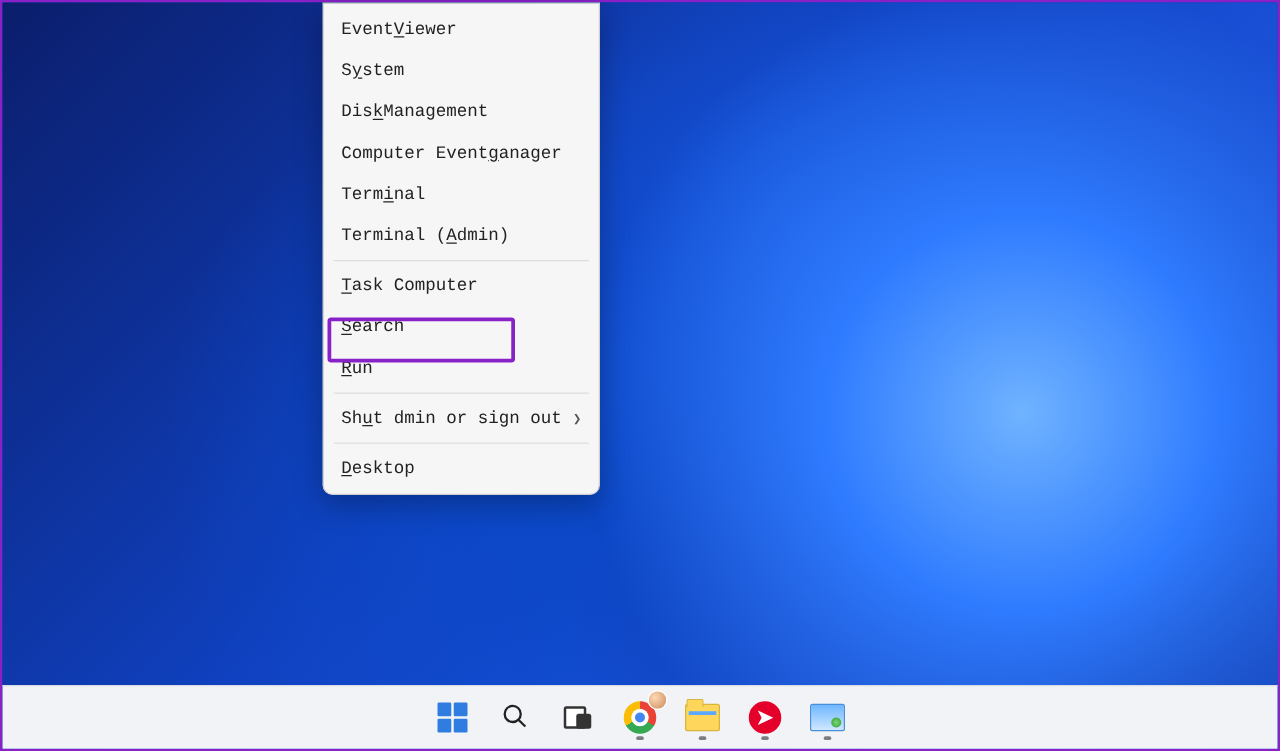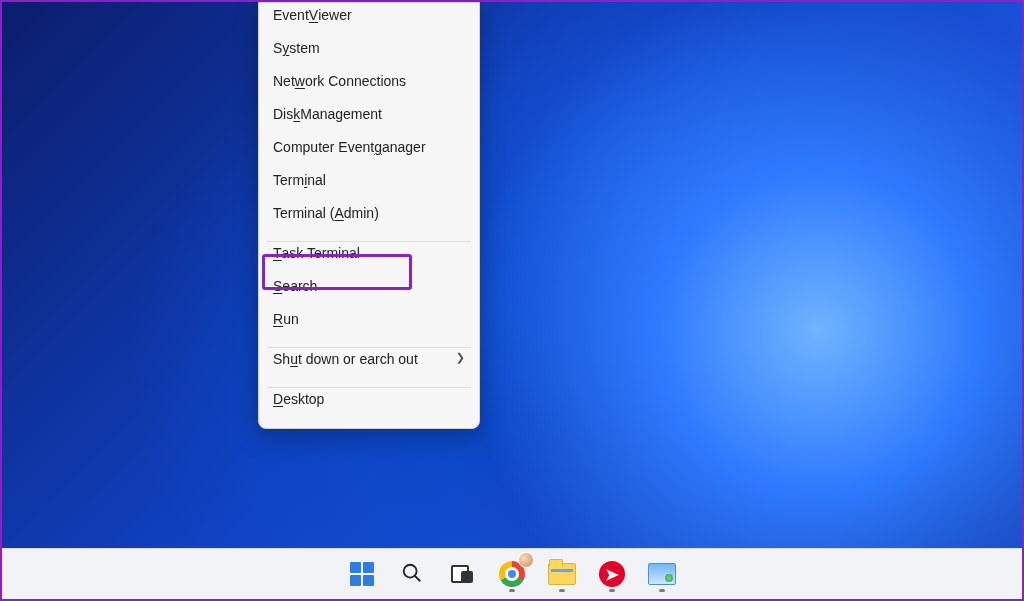--- a/index.html
+++ b/index.html
@@ -8,21 +8,21 @@
   .wallpaper{position:absolute;inset:0;
     background:
       radial-gradient(circle at 80% 55%, #6fb3ff 0%, #2f7bff 18%, rgba(47,123,255,0) 40%),
       radial-gradient(circle at 62% 30%, #1552d6 0%, rgba(21,82,214,0) 35%),
       radial-gradient(circle at 90% 80%, #0b2f99 0%, rgba(11,47,153,0) 45%),
       radial-gradient(circle at 45% 60%, #0a48c8 0%, rgba(10,72,200,0) 50%),
       linear-gradient(135deg,#0b1e6c 0%,#1041c0 45%,#2a6cff 100%);
   }
   
   .menu{position:absolute;left:256px;top:0;width:220px;background:#f6f6f6;border:1px solid #d0d0d0;border-radius:0 0 8px 8px;box-shadow:0 8px 24px rgba(0,0,0,.28);padding:4px 0;}
-  .menu-item{position:relative;display:flex;height:33px;padding:0 14px;cursor:default;color:#222;}
+  .menu-item{position:relative;display:flex;align-items:center;height:33px;padding:0 14px;cursor:default;color:#222;font-family:Liberation Mono, monospace;}
   .menu-item .ul{text-decoration:underline;text-underline-offset:2px;}
   .menu-item .chev{position:absolute;right:14px;color:#555;font-size:11px;}
   .sep{height:1px;background:#ddd;margin:3px 8px;}
   .highlight-box{position:absolute;left:260px;top:252px;width:144px;height:30px;border:3px solid #8921c9;border-radius:3px;pointer-events:none;}
   
   .arrow{position:absolute;left:160px;top:560px;}
   
   .taskbar{position:absolute;left:0;bottom:0;right:0;height:50px;background:#f1f3f6;border-top:1px solid #d9dde3;display:flex;justify-content:center;align-items:center;gap:10px;}
   .tb-btn{width:40px;height:40px;border-radius:6px;display:flex;align-items:center;justify-content:center;position:relative;}
   .tb-running::after{content:"";position:absolute;bottom:2px;left:50%;transform:translateX(-50%);width:6px;height:3px;border-radius:2px;background:#7d7d7d;}
@@ -55,25 +55,20 @@
         <span>Event </span>
         <span class="ul">V</span>
         <span>iewer</span>
       </div>
       <div class="menu-item">
         <span>S</span>
         <span class="ul">y</span>
         <span>stem</span>
       </div>
       <div class="menu-item">
-        <span>Net</span>
-        <span class="ul">w</span>
-        <span>ork Connections</span>
-      </div>
-      <div class="menu-item">
         <span>Dis</span>
         <span class="ul">k</span>
         <span> Management</span>
       </div>
       <div class="menu-item">
         <span>Computer Event</span>
         <span class="ul">g</span>
         <span>anager</span>
       </div>
       <div class="menu-item">
@@ -83,37 +78,37 @@
       </div>
       <div class="menu-item">
         <span>Terminal (</span>
         <span class="ul">A</span>
         <span>dmin)</span>
       </div>
       <div class="sep"></div>
       <div class="menu-item">
         <span></span>
         <span class="ul">T</span>
-        <span>ask Terminal</span>
+        <span>ask Computer</span>
       </div>
       <div class="menu-item">
         <span></span>
         <span class="ul">S</span>
         <span>earch</span>
       </div>
       <div class="menu-item">
         <span></span>
         <span class="ul">R</span>
         <span>un</span>
       </div>
       <div class="sep"></div>
       <div class="menu-item">
         <span>Sh</span>
         <span class="ul">u</span>
-        <span>t down or earch out</span>
+        <span>t dmin or sign out</span>
         <span class="chev">❯</span>
       </div>
       <div class="sep"></div>
       <div class="menu-item">
         <span></span>
         <span class="ul">D</span>
         <span>esktop</span>
       </div>
     </div>
 

